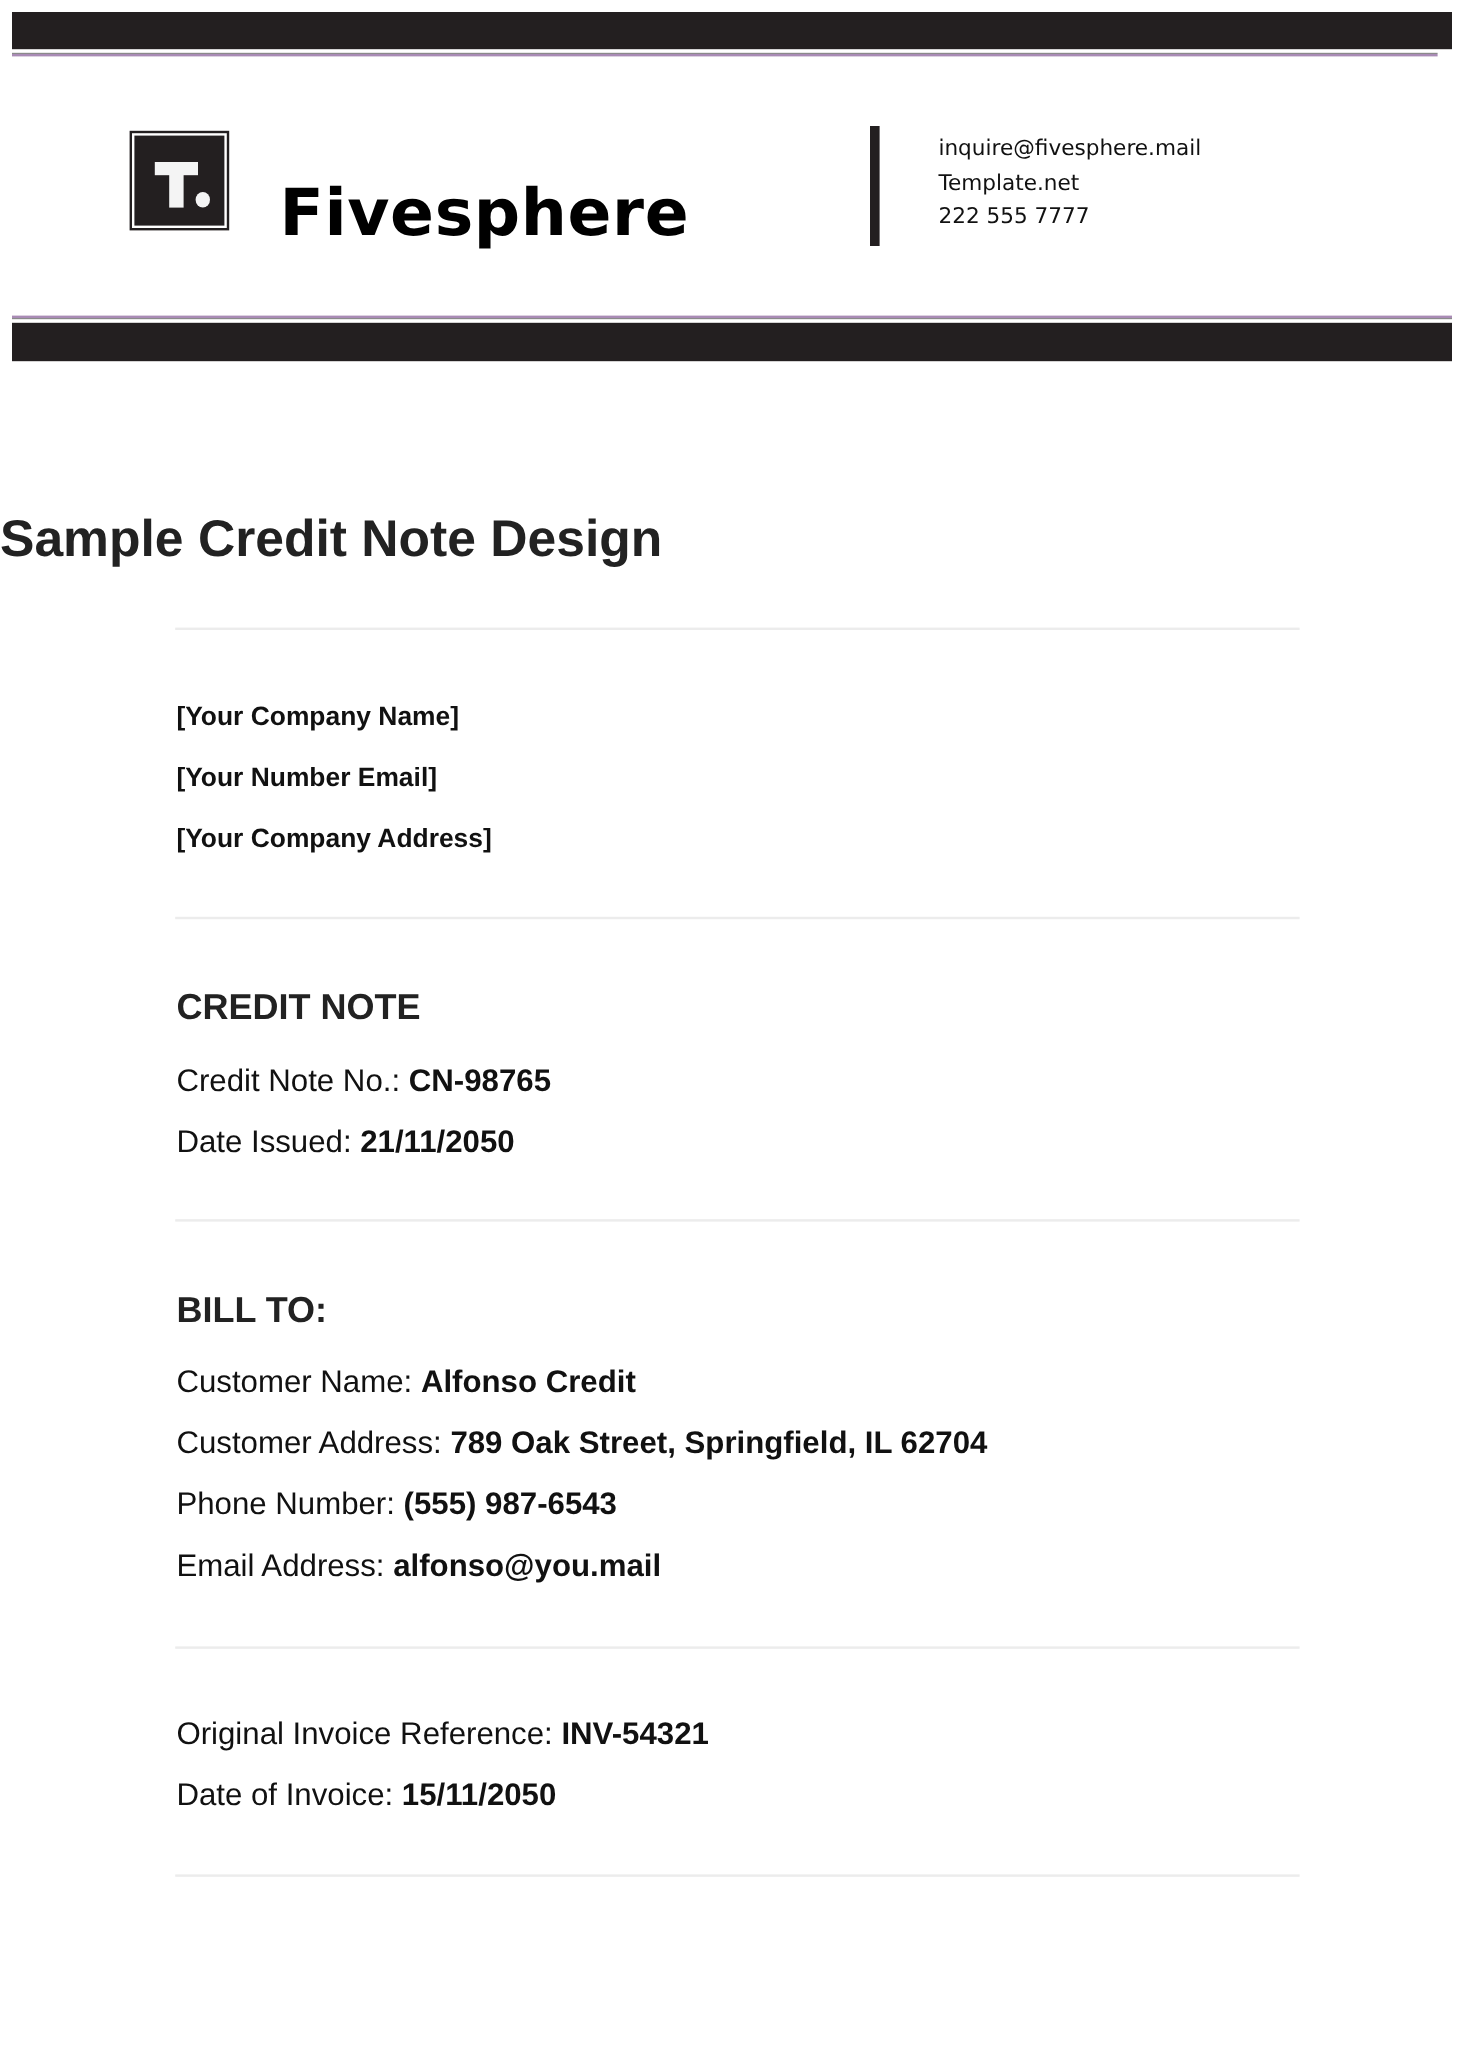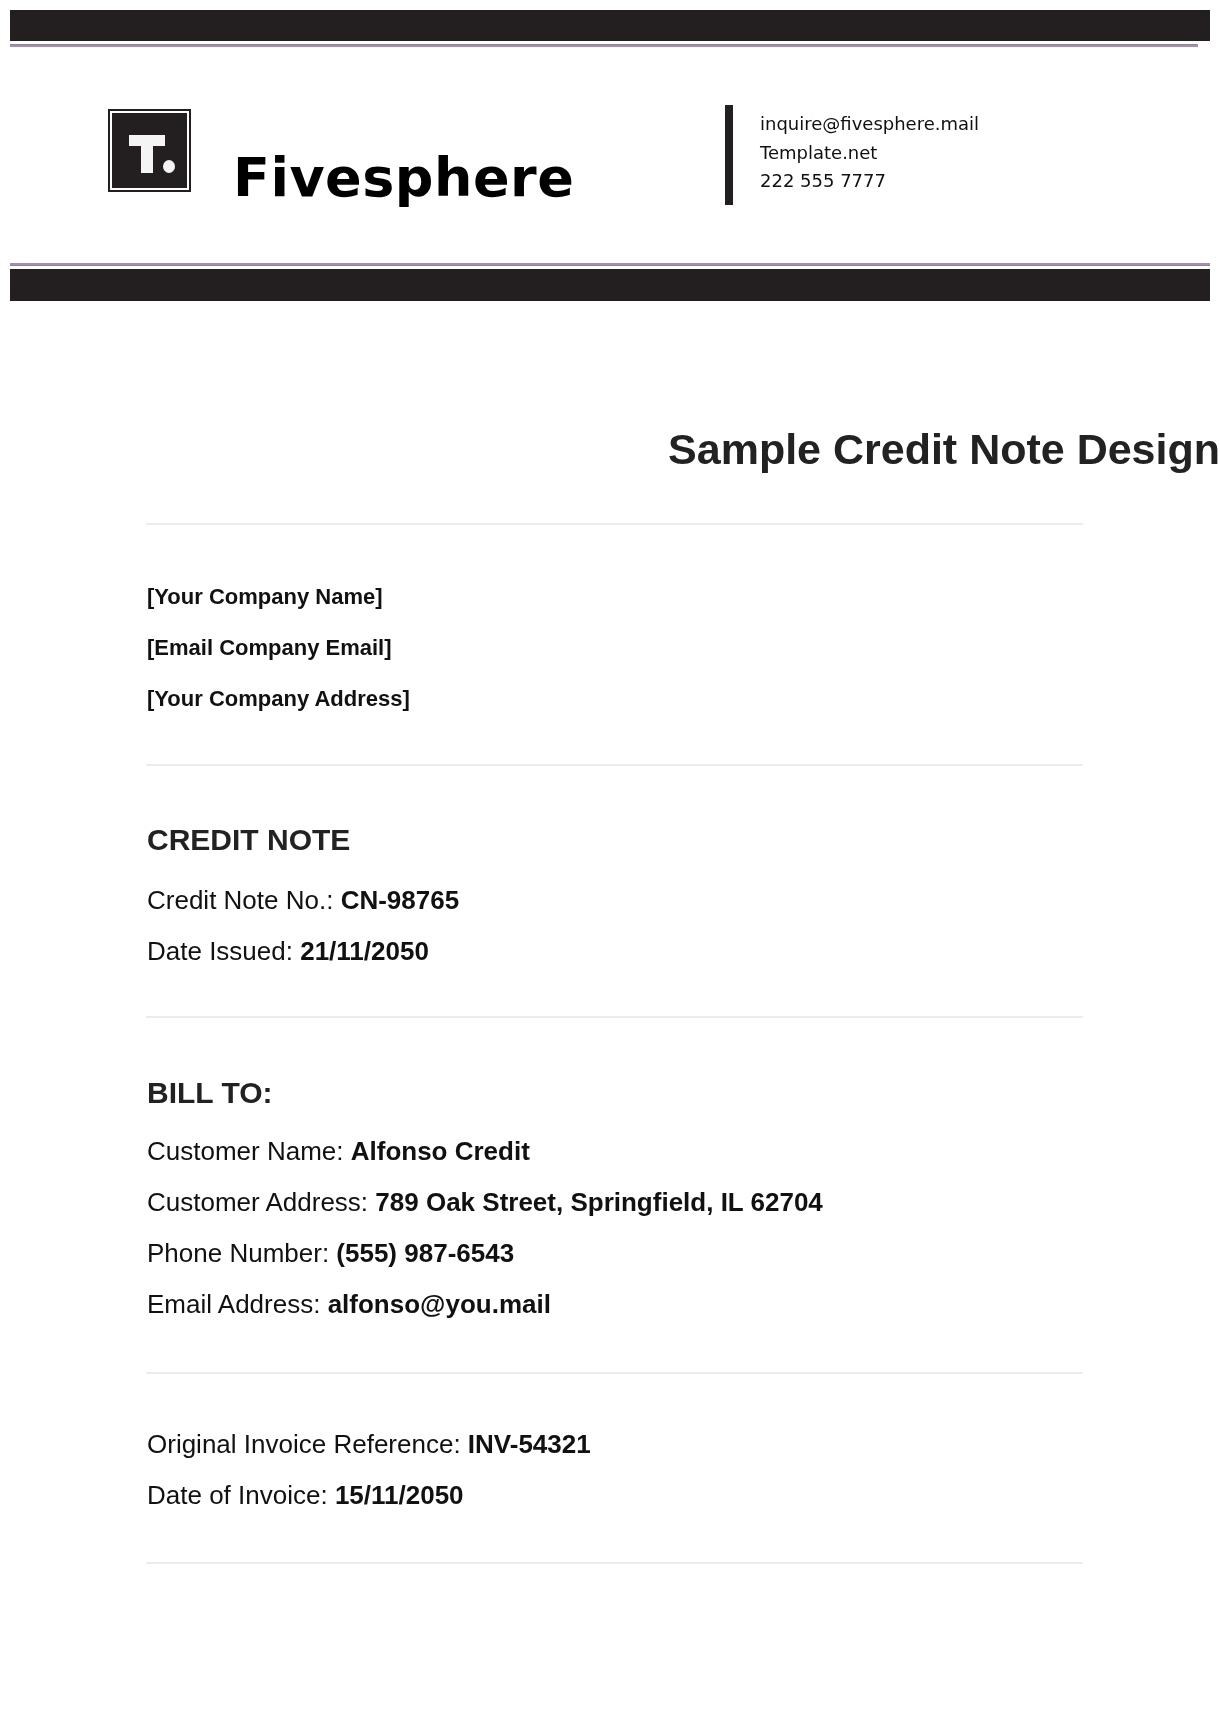--- a/index.html
+++ b/index.html
@@ -13,23 +13,23 @@
   .logo-box { left: 108px; top: 109px; width: 79px; height: 79px; border: 2px solid #231f20; background: #fff; }
   .logo-inner { position: absolute; left: 2px; top: 2px; right: 2px; bottom: 2px; background: #231f20; }
   .logo-t-top { position: absolute; left: 17px; top: 22px; width: 36px; height: 11px; background: #f4f4f4; }
   .logo-t-stem { position: absolute; left: 29px; top: 22px; width: 12px; height: 38px; background: #f4f4f4; }
   .logo-dot { position: absolute; left: 51px; top: 47px; width: 12px; height: 13px; border-radius: 50%; background: #f4f4f4; }
 
   .brand { left: 233px; top: 118px; font-size: 54px; font-weight: bold; color: #000; letter-spacing: 0.5px; line-height: 64px; font-family: "DejaVu Sans", sans-serif; margin-top: 28px; }
 
   .vbar { left: 725px; top: 105px; width: 8px; height: 100px; background: #231f20; }
   .contact { left: 760px; top: 110px; font-size: 18px; line-height: 28.5px; color: #111; font-family: "DejaVu Sans", sans-serif; }
-  .contact div { white-space: nowrap; }
+  .contact div { white-space: nowrap; margin-left: 22px; }
 
-  .title { left: 0; width: 1220px; top: 423px; text-align: right; font-size: 43px; font-weight: bold; color: #222; line-height: 52px; }
+  .title { left: 0; width: 1220px; top: 423px; text-align: left; font-size: 43px; font-weight: bold; color: #222; line-height: 52px; }
 
   .divider { left: 146px; width: 937px; height: 2px; background: #ececec; }
 
   .content { left: 147px; width: 930px; }
   .company-line { font-size: 22px; font-weight: bold; color: #111; line-height: 51px; white-space: nowrap; }
   .section-title { font-size: 30px; font-weight: bold; color: #222; line-height: 40px; }
   .field { font-size: 26px; color: #111; line-height: 51px; white-space: nowrap; }
   .field b { font-weight: bold; }
 </style>
 </head>
@@ -56,21 +56,21 @@
 
 <div class="abs line-bot"></div>
 <div class="abs bar-bot"></div>
 
 <div class="abs title">Sample Credit Note Design</div>
 
 <div class="abs divider" style="top:523px;"></div>
 
 <div class="abs content" style="top:571px;">
   <div class="company-line">[Your Company Name]</div>
-  <div class="company-line">[Email Company Email]</div>
+  <div class="company-line">[Your Number Email]</div>
   <div class="company-line">[Your Company Address]</div>
 </div>
 
 <div class="abs divider" style="top:764px;"></div>
 
 <div class="abs content" style="top:820px;">
   <div class="section-title">CREDIT NOTE</div>
 </div>
 <div class="abs content" style="top:875px;">
   <div class="field"><span>Credit Note No.: </span><b>CN-98765</b></div>

